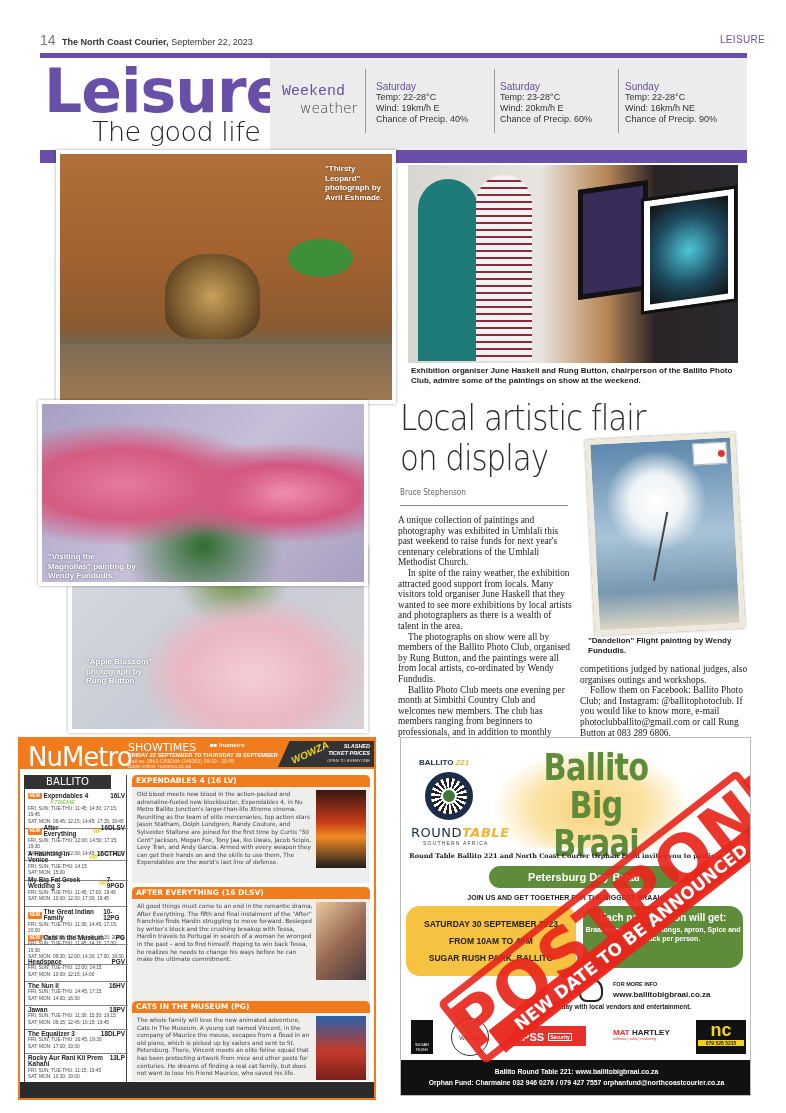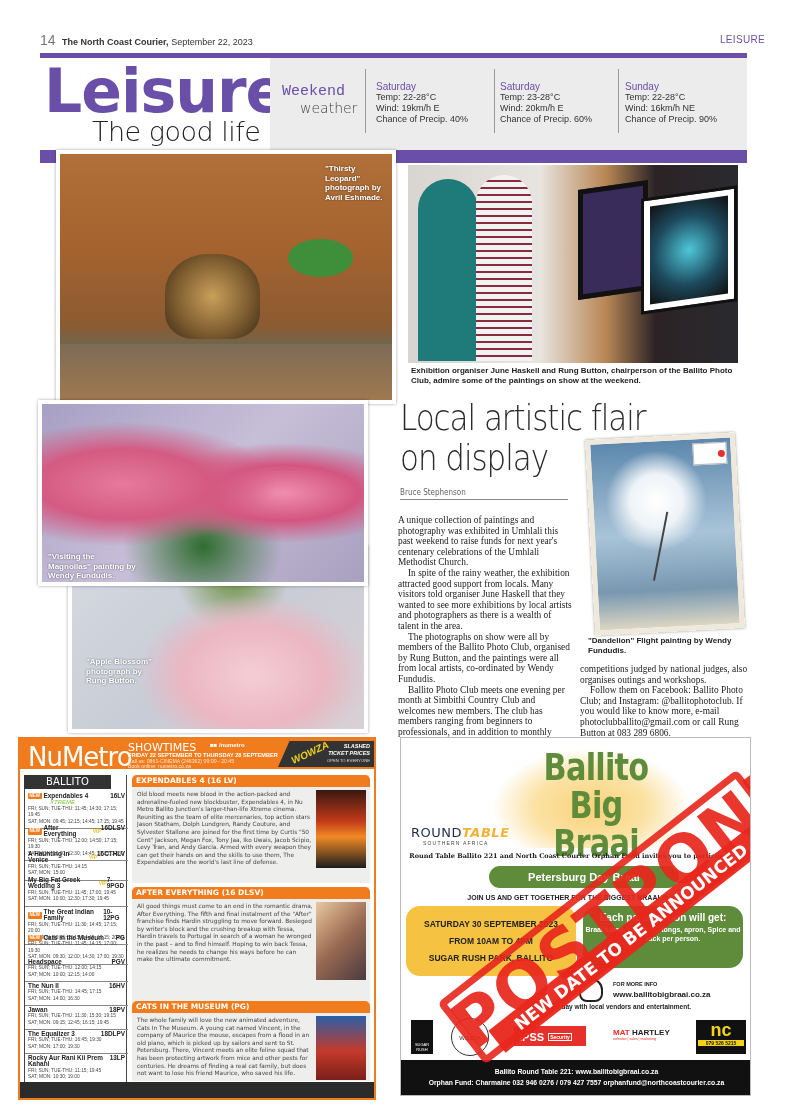--- a/index.html
+++ b/index.html
@@ -47,21 +47,21 @@
                 radial-gradient(ellipse at 75% 50%, #ef8eae 0%, #d35580 22%, transparent 40%),
                 radial-gradient(ellipse at 50% 80%, #2f6d2f 0%, transparent 35%),
                 linear-gradient(135deg,#a8a0c4,#c7bfd8 50%,#a9a0c0); }
   .apple { left: 68px; top: 545px; width: 300px; height: 188px;
     background: radial-gradient(ellipse at 62% 70%, #f5cdd5 0%, #eab7c2 28%, transparent 45%),
                 radial-gradient(ellipse at 55% 15%, #6b8f3e 0%, transparent 25%),
                 linear-gradient(135deg,#d5d9e0,#c8ccd6 50%,#d8d0d4); }
 
   
   .headline { left: 400px; top: 398px; font-family: "DejaVu Sans", sans-serif; font-size: 36px; line-height: 40px; color: #2a2a2a; letter-spacing: -1.2px; font-weight: 300; transform: scaleX(0.86); transform-origin: left top; }
-  .byline { left: 400px; top: 488px; font-size: 8px; color: #666; width: 168px; border-bottom: 1px solid #888; padding-bottom: 2px; font-family: "DejaVu Sans Condensed", "DejaVu Sans", sans-serif; }
+  .byline { left: 400px; top: 488px; font-size: 8px; color: #666; width: 168px; border-bottom: 1px solid #888; padding-bottom: 8px; font-family: "DejaVu Sans Condensed", "DejaVu Sans", sans-serif; }
   .body-col { font-family: "Liberation Serif", serif; font-size: 9.4px; line-height: 10.6px; color: #222; }
   .col1 { left: 398px; top: 515px; width: 176px; }
   .col1 p { text-indent: 0; }
   .col1 p + p { text-indent: 10px; }
   .col2 { left: 580px; top: 664px; width: 170px; }
   .col2 p + p { text-indent: 10px; }
 
   .dandelion { left: 590px; top: 436px; width: 150px; height: 196px; transform: rotate(-3deg);
     border: 5px solid #efe9dc; box-shadow: 0 0 3px rgba(0,0,0,.4);
     background: radial-gradient(circle at 45% 32%, #ffffff 0%, #eef3f7 18%, transparent 34%),
@@ -393,20 +393,25 @@
   </div>
   <div class="nm-movie" style="top:262px; height:80px;">
     <div class="mh">CATS IN THE MUSEUM (PG)</div>
     <div class="mb">The whole family will love the new animated adventure, Cats In The Museum. A young cat named Vincent, in the company of Maurice the mouse, escapes from a flood in an old piano, which is picked up by sailors and sent to St. Petersburg. There, Vincent meets an elite feline squad that has been protecting artwork from mice and other pests for centuries. He dreams of finding a real cat family, but does not want to lose his friend Maurice, who saved his life.</div>
     <div class="poster" style="height:64px; background: linear-gradient(180deg,#2a5fa8,#c43a2a 55%,#7a1f1a);"></div>
   </div>
   <div class="abs nm-foot"></div>
 </div>
 
 <div class="abs ballito">
+  <div class="abs rt-logo">
+    <div class="abs rt-arc"><b>BALLITO</b> <span>221</span></div>
+    <div class="abs rt-wheel"></div>
+    <div class="abs rt-center"></div>
+  </div>
   <div class="abs rt-name"><span>ROUND</span><i>TABLE</i></div>
   <div class="abs rt-sa">SOUTHERN AFRICA</div>
 
   <div class="abs bbb-flames"></div>
   <div class="abs bbb-title">Ballito Big Braai</div>
   <div class="abs bbb-invite">Round Table Ballito 221 and North Coast Courier Orphan Fund invites you to participate in</div>
   <div class="abs bbb-pill">Petersburg Day Braai</div>
   <div class="abs bbb-join">JOIN US AND GET TOGETHER FOR THE BIGGEST BRAAI IN KZN</div>
 
   <div class="abs bbb-yellow"></div>

